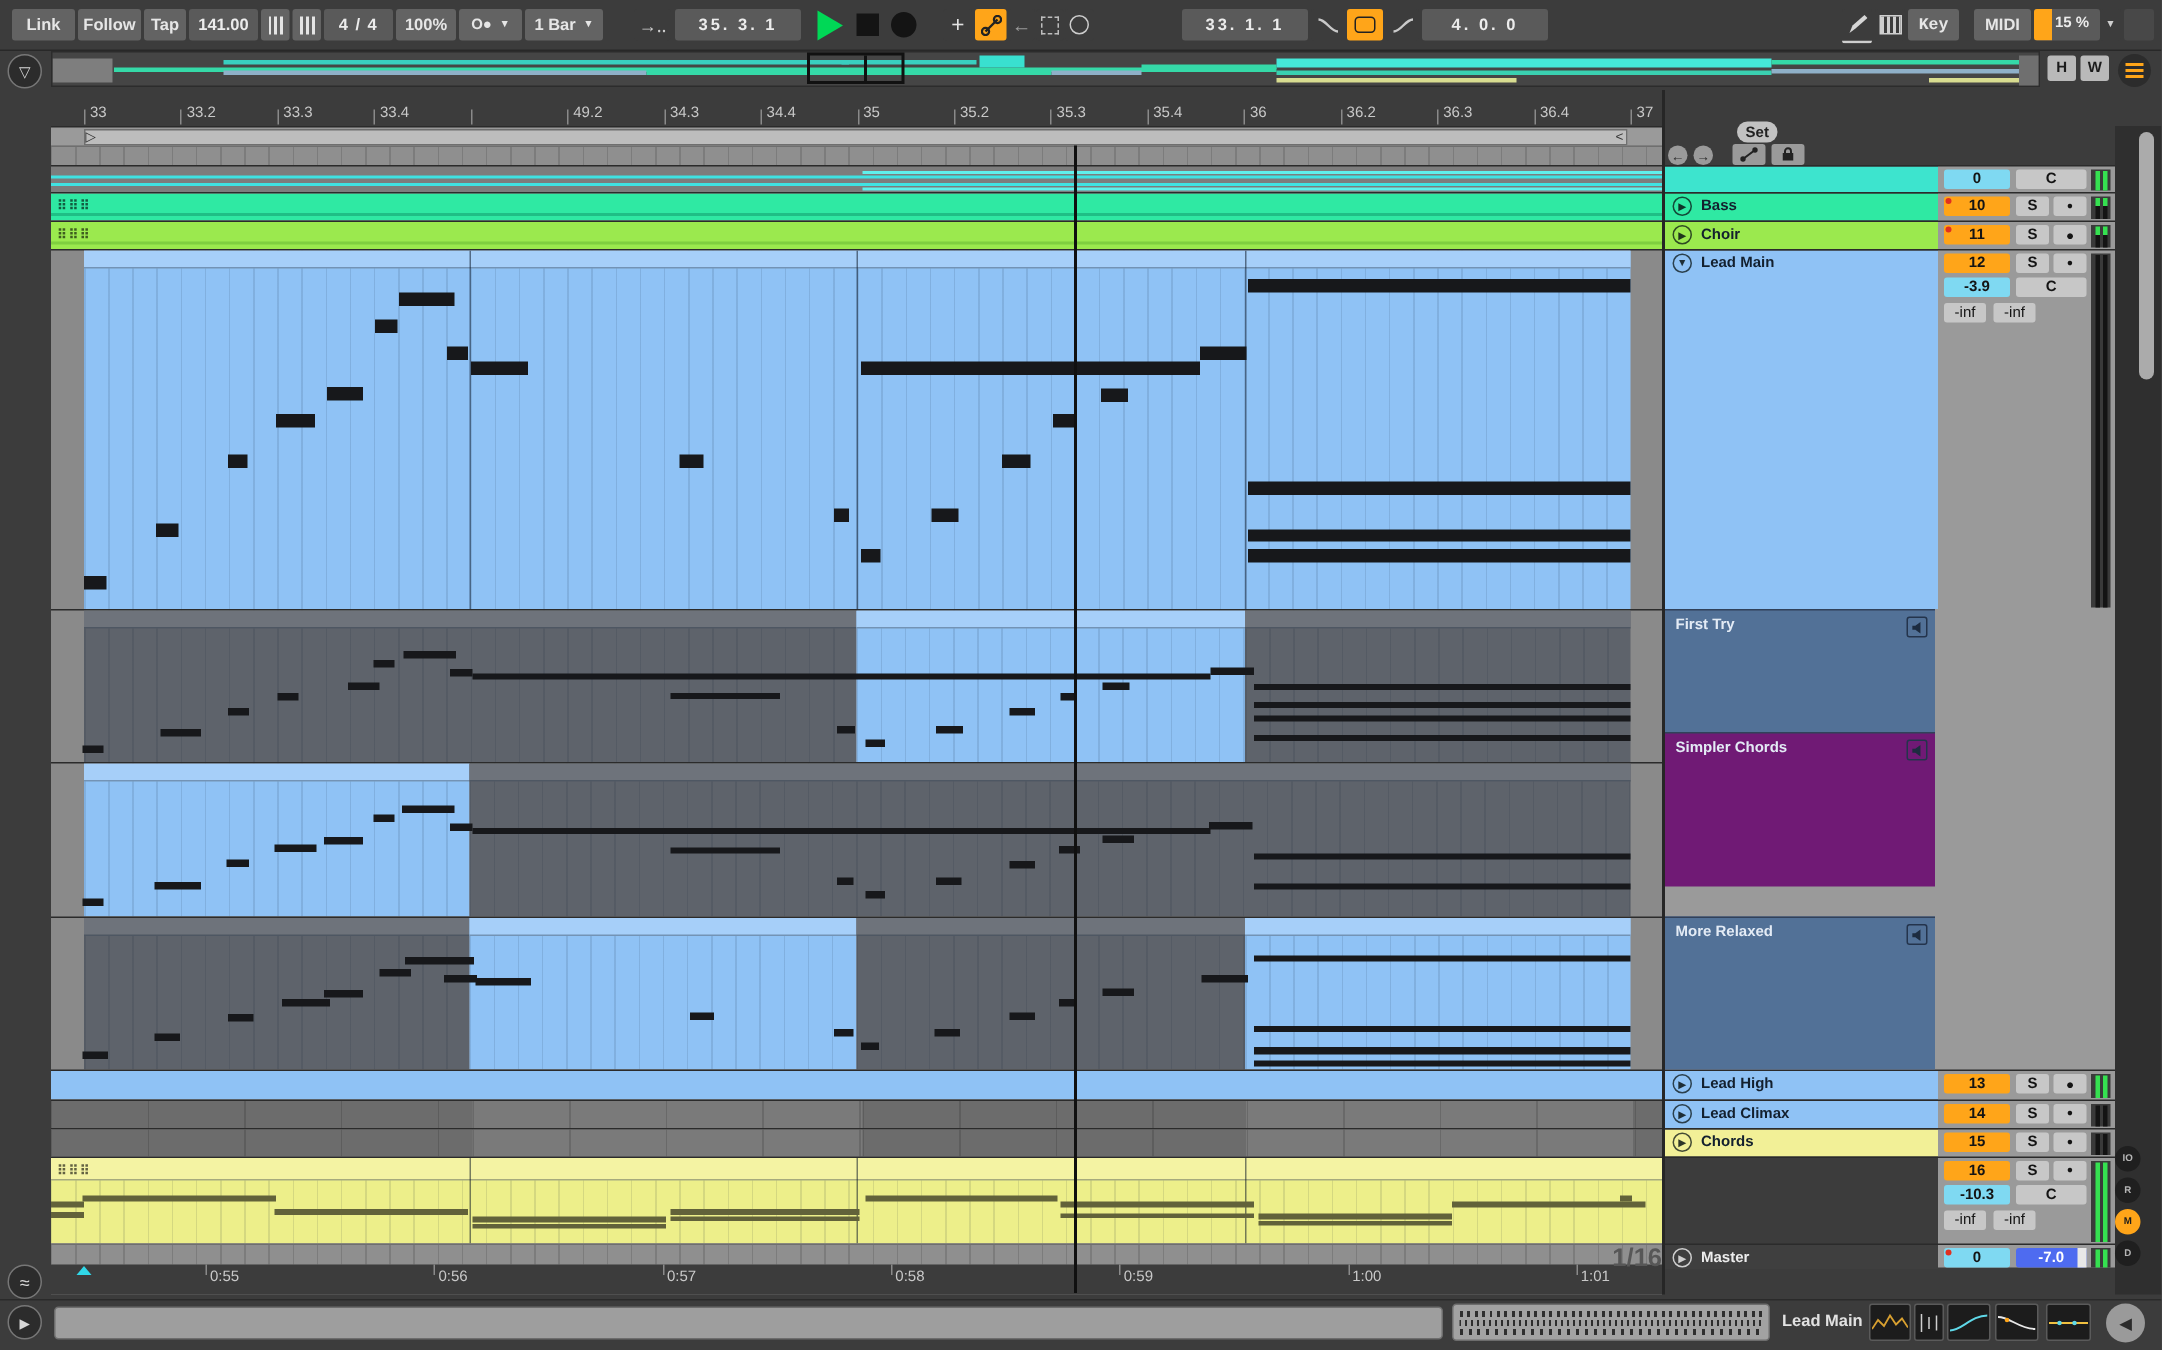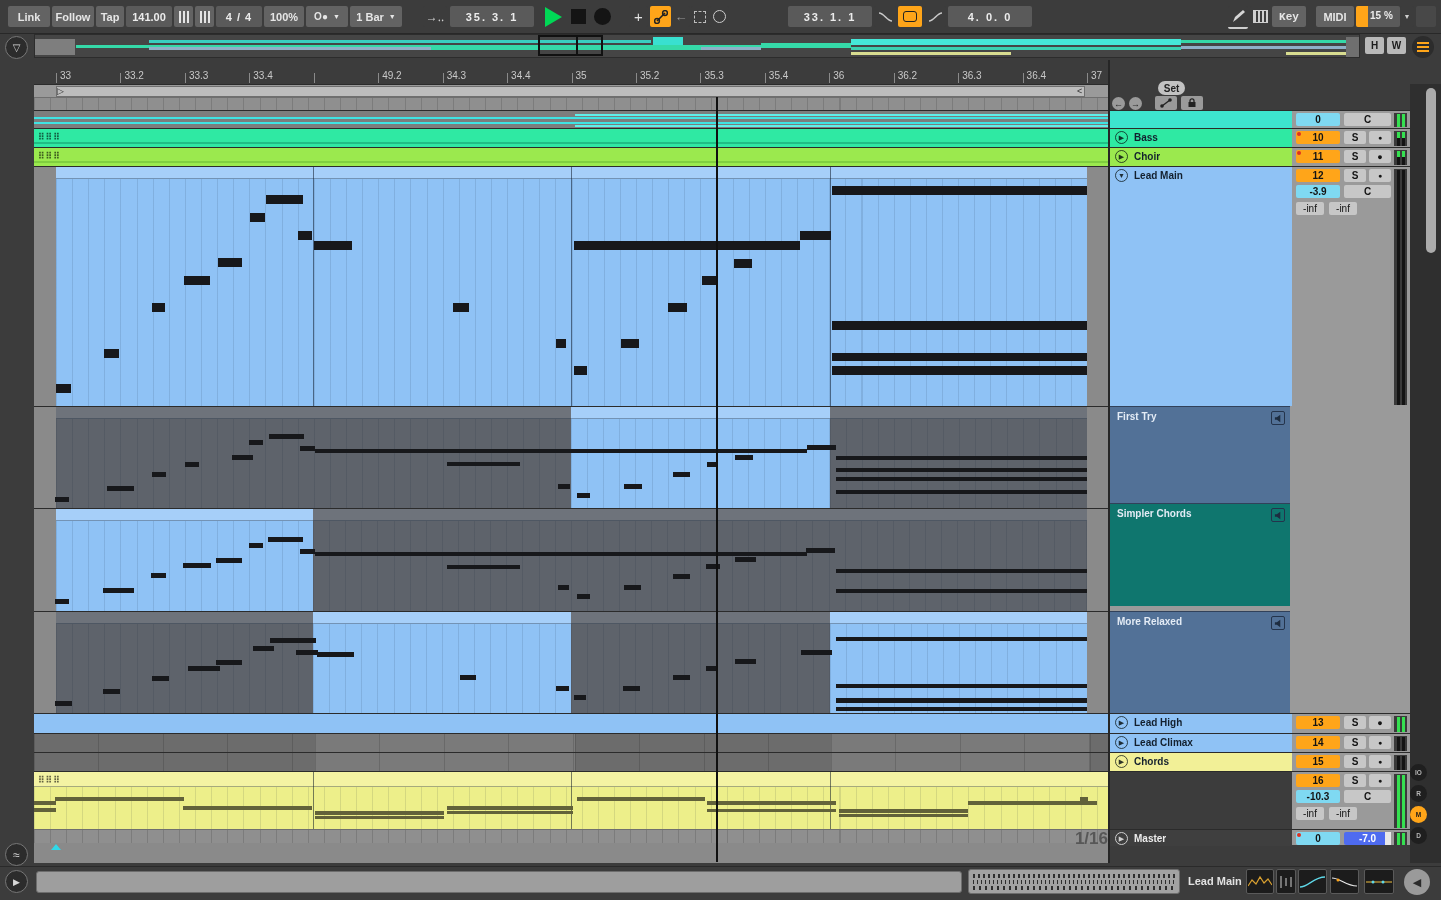--- a/index.html
+++ b/index.html
@@ -367,20 +367,36 @@
         <div style="position: absolute; left: 805px; top: 37px; width: 129px; height: 4px; background: rgb(98, 98, 58);"></div>
         <div style="position: absolute; left: 805px; top: 42px; width: 129px; height: 3px; background: rgb(98, 98, 58);"></div>
         <div style="position: absolute; left: 934px; top: 29px; width: 129px; height: 4px; background: rgb(98, 98, 58);"></div>
         <div style="position: absolute; left: 1046px; top: 25px; width: 8px; height: 4px; background: rgb(98, 98, 58);"></div>
       </div>
     </div>
 
   <div class="abs" style="left:716px;top:97px;width:1.5px;height:765px;background:#101010;z-index:30;"></div>
 
   <div class="abs cells" style="left:34px;top:829px;width:1074px;height:14px;background-color:#8f8f8f;border-top:1px solid #6f6f6f;box-sizing:border-box;"></div>
+  <div class="abs" id="timeruler" style="left:34px;top:843px;width:1074px;height:20px;background:#3c3c3c;">
+      <div style="position: absolute; left: 103px; top: 0px; width: 1px; height: 7px; background: rgb(138, 138, 138);"></div>
+      <div class="ticktext" style="position: absolute; left: 106px; top: 3px;">0:55</div>
+      <div style="position: absolute; left: 255.3px; top: 0px; width: 1px; height: 7px; background: rgb(138, 138, 138);"></div>
+      <div class="ticktext" style="position: absolute; left: 258.3px; top: 3px;">0:56</div>
+      <div style="position: absolute; left: 407.6px; top: 0px; width: 1px; height: 7px; background: rgb(138, 138, 138);"></div>
+      <div class="ticktext" style="position: absolute; left: 410.6px; top: 3px;">0:57</div>
+      <div style="position: absolute; left: 559.9px; top: 0px; width: 1px; height: 7px; background: rgb(138, 138, 138);"></div>
+      <div class="ticktext" style="position: absolute; left: 562.9px; top: 3px;">0:58</div>
+      <div style="position: absolute; left: 712.2px; top: 0px; width: 1px; height: 7px; background: rgb(138, 138, 138);"></div>
+      <div class="ticktext" style="position: absolute; left: 715.2px; top: 3px;">0:59</div>
+      <div style="position: absolute; left: 864.5px; top: 0px; width: 1px; height: 7px; background: rgb(138, 138, 138);"></div>
+      <div class="ticktext" style="position: absolute; left: 867.5px; top: 3px;">1:00</div>
+      <div style="position: absolute; left: 1016.8px; top: 0px; width: 1px; height: 7px; background: rgb(138, 138, 138);"></div>
+      <div class="ticktext" style="position: absolute; left: 1019.8px; top: 3px;">1:01</div>
+    </div>
   <div class="abs" style="left:51px;top:844px;width:0;height:0;border-left:5px solid transparent;border-right:5px solid transparent;border-bottom:6px solid #30d8e8;"></div>
   <div class="abs" style="left:1040px;top:829px;width:68px;text-align:right;font-size:17px;font-weight:bold;color:#575757;z-index:31;">1/16</div>
 
   <div class="abs" style="left:1108px;top:60px;width:333px;height:803px;background:#3c3c3c;border-left:2px solid #262626;box-sizing:border-box;"></div>
   <div class="abs" style="left:1292px;top:110px;width:118px;height:735px;background:#9a9a9a;"></div>
   <div class="abs" style="left:1110px;top:406px;width:182px;height:308px;background:#9a9a9a;"></div>
 
   <div class="abs btn" style="left:1117px;top:81px;width:27px;height:14px;background:#c2c2c2;color:#222;border-radius:7px;font-size:10px;margin-left:41px;">Set</div>
   <div class="abs circlebtn" style="left:1112px;top:97px;width:13px;height:13px;background:#9a9a9a;border:none;color:#2a2a2a;font-size:9px;">←</div>
   <div class="abs circlebtn" style="left:1129px;top:97px;width:13px;height:13px;background:#9a9a9a;border:none;color:#2a2a2a;font-size:9px;">→</div>
@@ -515,21 +531,21 @@
         <div class="meter" style="position: absolute; left: 284px; top: 2px; height: 13px;">
           <div class="mbar" style="background: rgb(53, 224, 80);"></div>
           <div class="mbar" style="background: rgb(53, 224, 80);"></div>
         </div>
       </div>
       <div class="takehdr" style="position: absolute; top: 406px; height: 102px; background: rgb(82, 113, 151);"><span>First Try</span><div class="spk" style="position: absolute;">
           <svg width="9" height="9" viewBox="0 0 10 10">
             <path d="M1 3.5 h2.2 L7 0.8 v8.4 L3.2 6.5 H1 z" fill="#1d2c40"></path>
           </svg>
         </div></div>
-      <div class="takehdr" style="position: absolute; top: 503px; height: 103px; background: #0f766e;"><span>Simpler Chords</span><div class="spk" style="position: absolute;">
+      <div class="takehdr" style="position: absolute; top: 488px; height: 103px; background: #701a75;"><span>Simpler Chords</span><div class="spk" style="position: absolute;">
           <svg width="9" height="9" viewBox="0 0 10 10">
             <path d="M1 3.5 h2.2 L7 0.8 v8.4 L3.2 6.5 H1 z" fill="#1d2c40"></path>
           </svg>
         </div></div>
       <div class="takehdr" style="position: absolute; top: 611px; height: 102px; background: rgb(82, 113, 151);"><span>More Relaxed</span><div class="spk" style="position: absolute;">
           <svg width="9" height="9" viewBox="0 0 10 10">
             <path d="M1 3.5 h2.2 L7 0.8 v8.4 L3.2 6.5 H1 z" fill="#1d2c40"></path>
           </svg>
         </div></div>
     </div>

